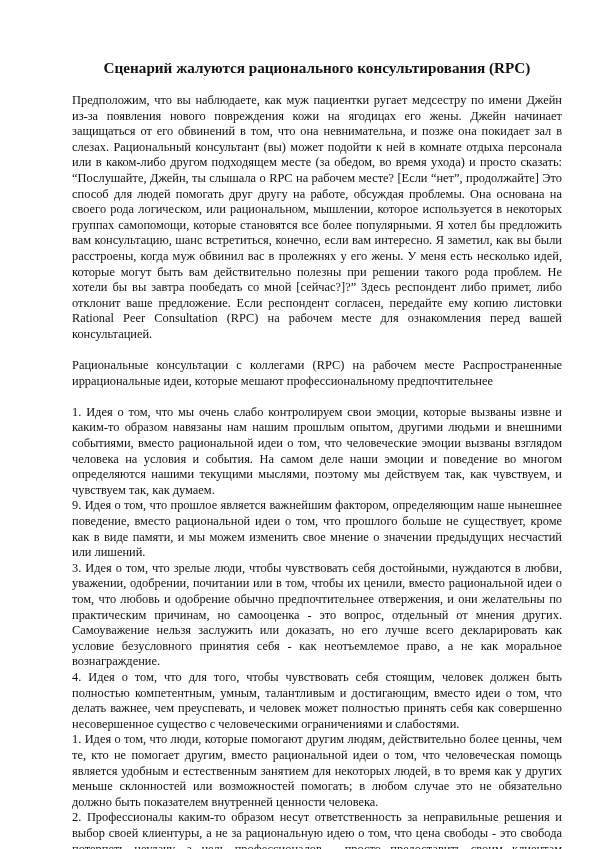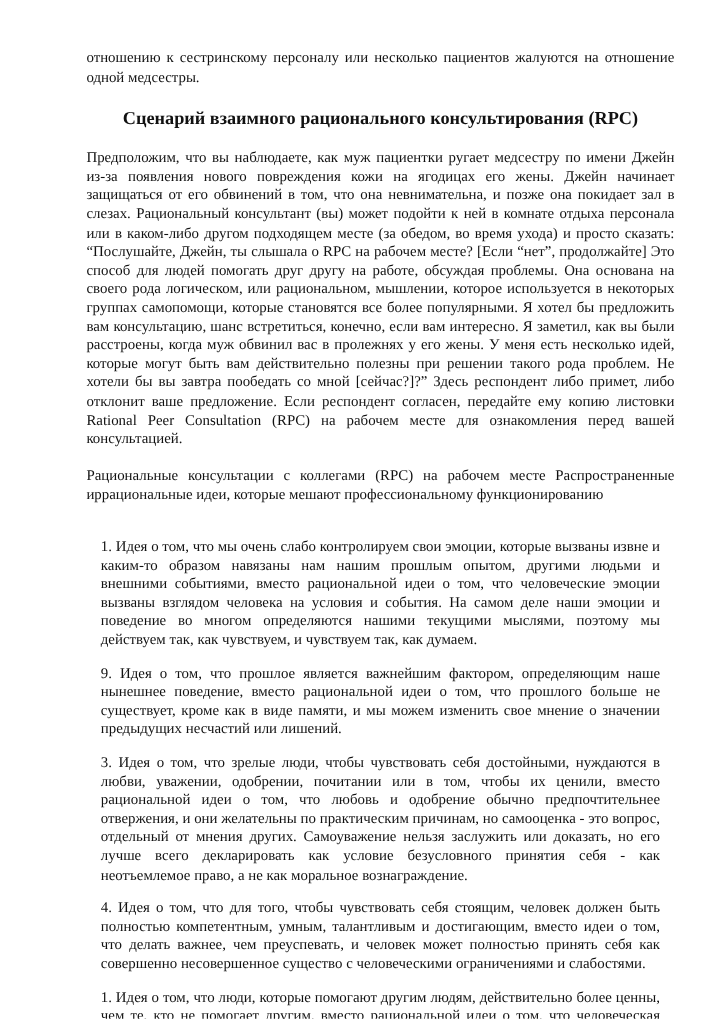--- a/index.html
+++ b/index.html
@@ -31,40 +31,39 @@
     font-weight: bold;
     font-size: 15.2px;
     text-align: center;
     margin: 18px 0 16px 0;
     line-height: 18px;
   }
   .gap {
     height: 15.6px;
   }
   .list-item {
-    margin: 12px;
+    margin: 0;
     text-align: justify;
   }
   .last-line-justify {
     text-align-last: justify;
   }
 </style>
 </head>
 <body>
 
 <div class="page">
-  <p class="para">отношению к сестринскому персоналу или несколько пациентов жалуются на отношение одной медсестры.</p>
 
-  <h2 class="heading">Сценарий взаимного рационального консультирования (RPC)</h2>
+  <h2 class="heading">Сценарий жалуются рационального консультирования (RPC)</h2>
 
   <p class="para">Предположим, что вы наблюдаете, как муж пациентки ругает медсестру по имени Джейн из-за появления нового повреждения кожи на ягодицах его жены. Джейн начинает защищаться от его обвинений в том, что она невнимательна, и позже она покидает зал в слезах. Рациональный консультант (вы) может подойти к ней в комнате отдыха персонала или в каком-либо другом подходящем месте (за обедом, во время ухода) и просто сказать: “Послушайте, Джейн, ты слышала о RPC на рабочем месте? [Если “нет”, продолжайте] Это способ для людей помогать друг другу на работе, обсуждая проблемы. Она основана на своего рода логическом, или рациональном, мышлении, которое используется в некоторых группах самопомощи, которые становятся все более популярными. Я хотел бы предложить вам консультацию, шанс встретиться, конечно, если вам интересно. Я заметил, как вы были расстроены, когда муж обвинил вас в пролежнях у его жены. У меня есть несколько идей, которые могут быть вам действительно полезны при решении такого рода проблем. Не хотели бы вы завтра пообедать со мной [сейчас?]?” Здесь респондент либо примет, либо отклонит ваше предложение. Если респондент согласен, передайте ему копию листовки Rational Peer Consultation (RPC) на рабочем месте для ознакомления перед вашей консультацией.</p>
 
   <div class="gap"></div>
 
-  <p class="para">Рациональные консультации с коллегами (RPC) на рабочем месте Распространенные иррациональные идеи, которые мешают профессиональному функционированию</p>
+  <p class="para">Рациональные консультации с коллегами (RPC) на рабочем месте Распространенные иррациональные идеи, которые мешают профессиональному предпочтительнее</p>
 
   <div class="gap"></div>
 
   <p class="list-item">1. Идея о том, что мы очень слабо контролируем свои эмоции, которые вызваны извне и каким-то образом навязаны нам нашим прошлым опытом, другими людьми и внешними событиями, вместо рациональной идеи о том, что человеческие эмоции вызваны взглядом человека на условия и события. На самом деле наши эмоции и поведение во многом определяются нашими текущими мыслями, поэтому мы действуем так, как чувствуем, и чувствуем так, как думаем.</p>
   <p class="list-item">9. Идея о том, что прошлое является важнейшим фактором, определяющим наше нынешнее поведение, вместо рациональной идеи о том, что прошлого больше не существует, кроме как в виде памяти, и мы можем изменить свое мнение о значении предыдущих несчастий или лишений.</p>
   <p class="list-item">3. Идея о том, что зрелые люди, чтобы чувствовать себя достойными, нуждаются в любви, уважении, одобрении, почитании или в том, чтобы их ценили, вместо рациональной идеи о том, что любовь и одобрение обычно предпочтительнее отвержения, и они желательны по практическим причинам, но самооценка - это вопрос, отдельный от мнения других. Самоуважение нельзя заслужить или доказать, но его лучше всего декларировать как условие безусловного принятия себя - как неотъемлемое право, а не как моральное вознаграждение.</p>
   <p class="list-item">4. Идея о том, что для того, чтобы чувствовать себя стоящим, человек должен быть полностью компетентным, умным, талантливым и достигающим, вместо идеи о том, что делать важнее, чем преуспевать, и человек может полностью принять себя как совершенно несовершенное существо с человеческими ограничениями и слабостями.</p>
   <p class="list-item">1. Идея о том, что люди, которые помогают другим людям, действительно более ценны, чем те, кто не помогает другим, вместо рациональной идеи о том, что человеческая помощь является удобным и естественным занятием для некоторых людей, в то время как у других меньше склонностей или возможностей помогать; в любом случае это не обязательно должно быть показателем внутренней ценности человека.</p>
   <p class="list-item last-line-justify">2. Профессионалы каким-то образом несут ответственность за неправильные решения и выбор своей клиентуры, а не за рациональную идею о том, что цена свободы - это свобода потерпеть неудачу, а цель профессионалов - просто предоставить своим клиентам</p>
 </div>

